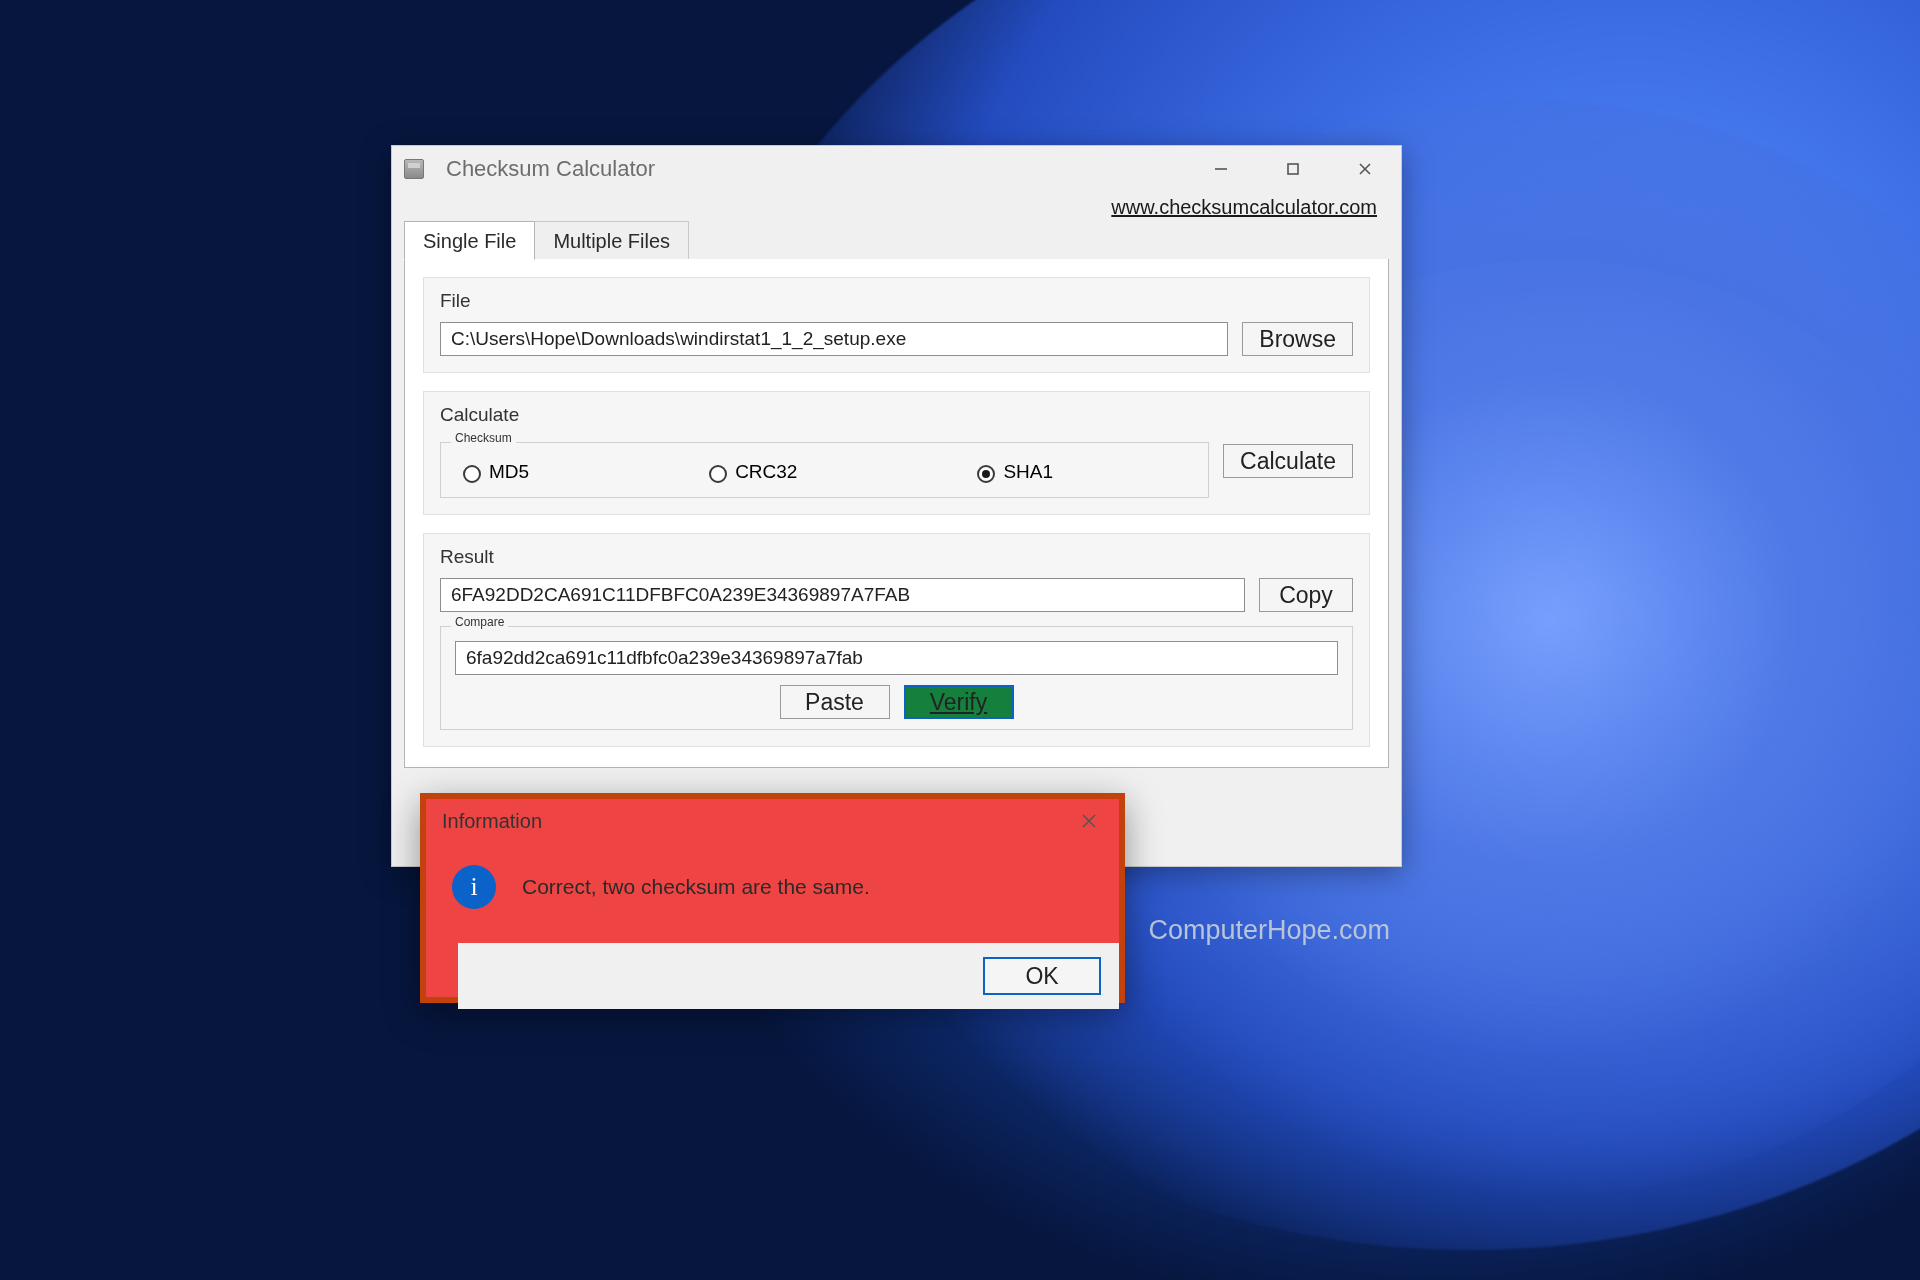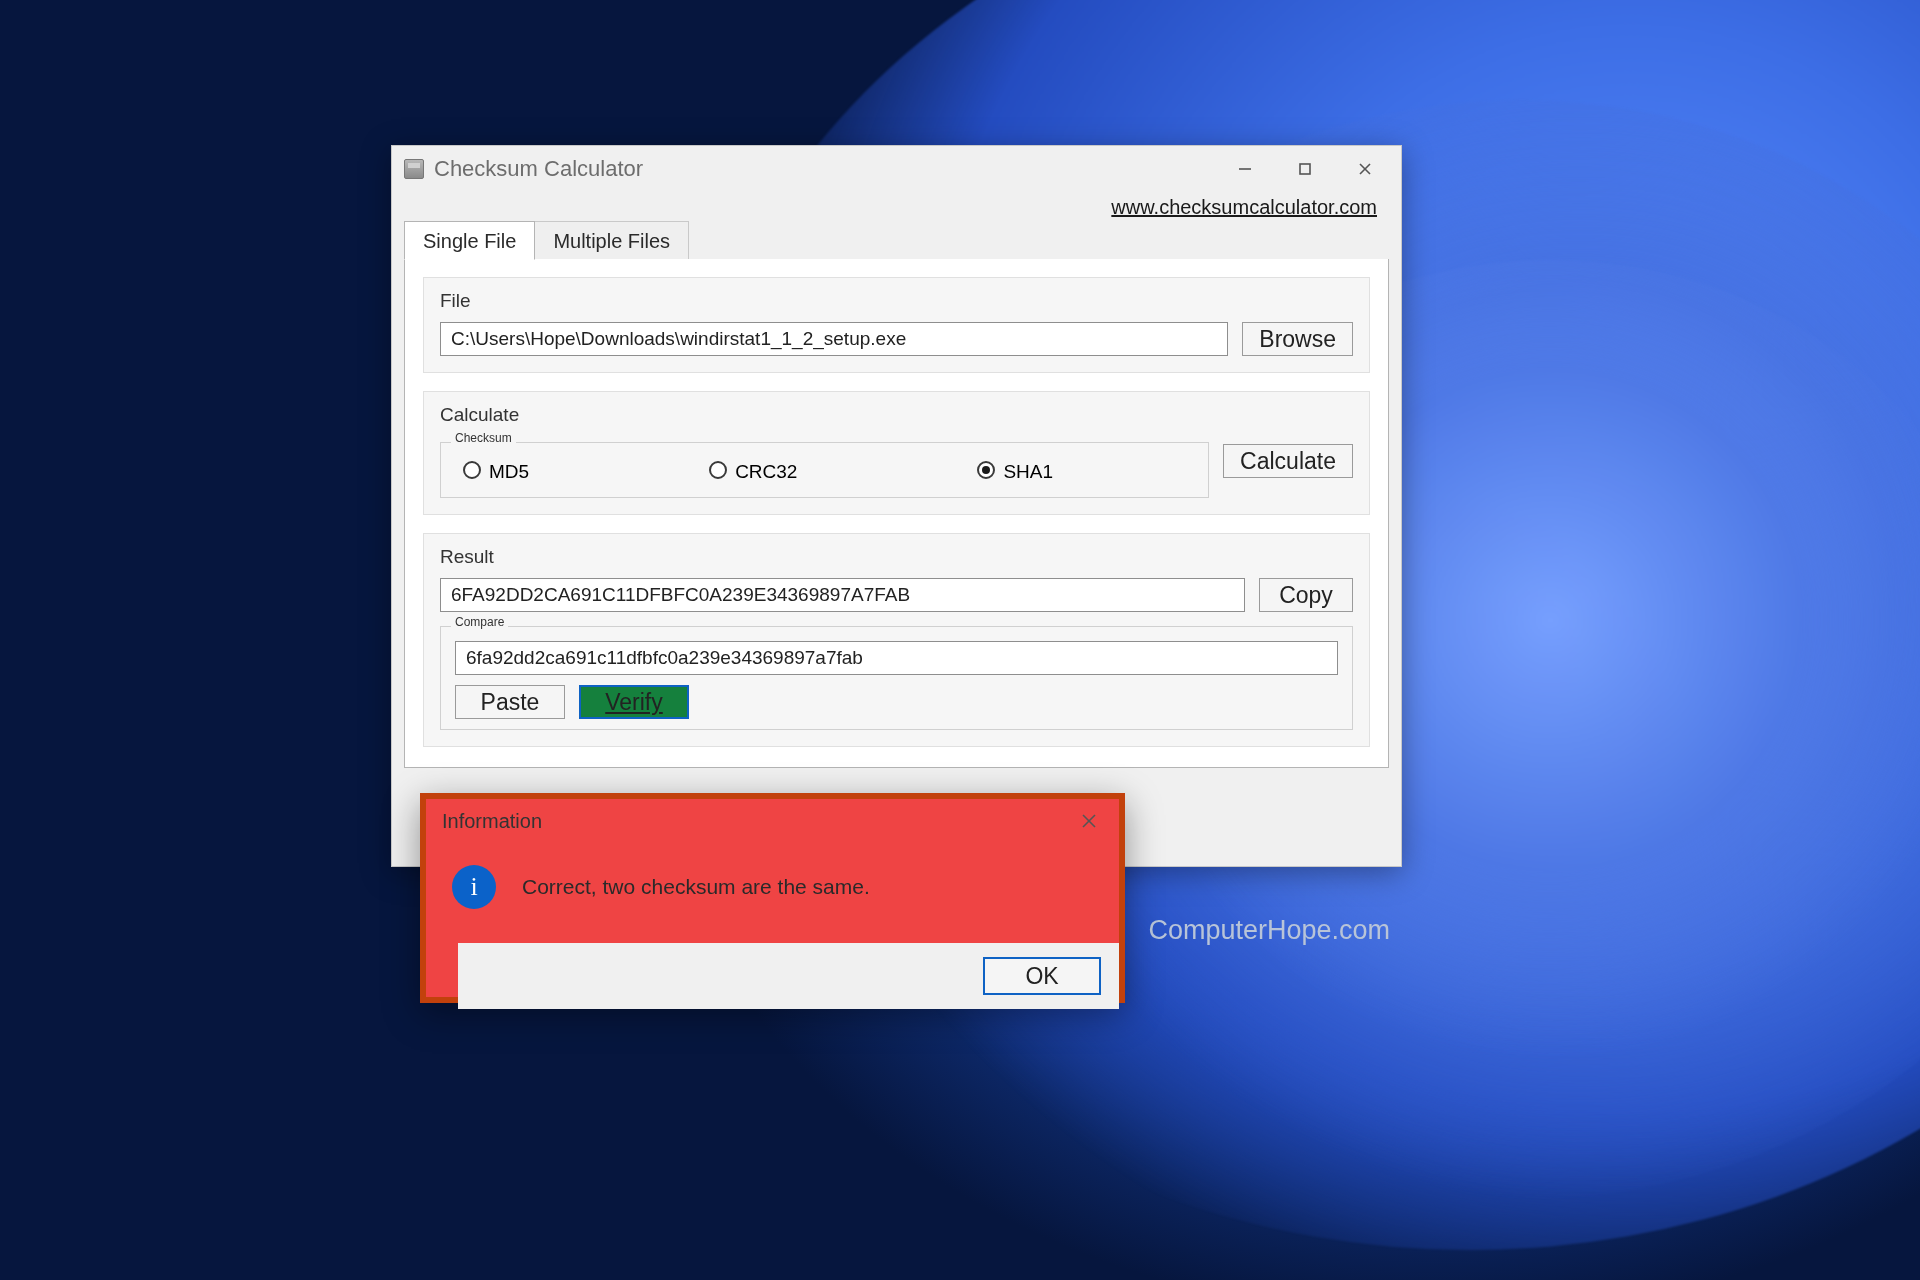--- a/index.html
+++ b/index.html
@@ -17,21 +17,21 @@
   background: radial-gradient(circle at 55% 45%, #6a98ff 0%, #4570e0 35%, transparent 68%); opacity:.9; }
 .swirl.s3 { width:900px; height:800px; right:-80px; top:260px;
   background: radial-gradient(circle at 50% 45%, #7aa2ff 0%, #4f79e6 40%, transparent 70%); opacity:.85; }
 .attribution { position:absolute; right:530px; top:915px; color:#b8c4d8; font-size:27px; }
 
 
 .window {
   position:absolute; left:391px; top:145px; width:1011px; height:722px;
   background:#f0f0f0; border:1px solid #c8c8c8; box-shadow:0 6px 28px rgba(0,0,0,.35);
 }
-.titlebar { height:46px; display:flex; align-items:center; padding:0 6px 0 12px; background:#f0f0f0; }
+.titlebar { height:46px; display:flex; align-items:center; padding:0 6px 0 12px; background:#f0f0f0;gap:12px; }
 .title-icon { width:20px; height:20px; margin-right:10px;
   background:linear-gradient(#b8b8b8,#8a8a8a); border:1px solid #777; border-radius:2px; position:relative; }
 .title-icon::after { content:""; position:absolute; left:3px; right:3px; top:3px; height:5px; background:#d0d0d0; }
 .title-text { color:#6d6d6d; font-size:22px; flex:0 0 auto; }
 .titlebar .spacer { flex:1; }
 .winbtn { width:60px; height:40px; display:flex; align-items:center; justify-content:center; color:#606060; font-size:18px; cursor:pointer; }
 
 .link-row { text-align:right; padding:4px 24px 0 0; font-size:20px; }
 .link-row a { color:#1a1a1a; text-decoration:underline; }
 
@@ -51,28 +51,28 @@
 }
 input[type=text].flex { flex:1; }
 .btn {
   min-width:94px; height:34px; padding:0 16px; font-size:23px; background:#f5f5f5; border:1px solid #9a9a9a; cursor:pointer; color:#222;
 }
 
 .sub-group { border:1px solid #d0d0d0; padding:14px 14px 10px; margin-top:6px; position:relative; }
 .sub-group > .legend { position:absolute; top:-12px; left:10px; padding:0 4px; font-size:12px; color:#333; background:#f6f6f6; }
 
 .radio-row { display:flex; gap:180px; padding:4px 8px; align-items:center; }
-.radio-item { display:flex; align-items:flex-start; gap:8px; cursor:pointer; font-size:19px; }
+.radio-item { display:flex; align-items:flex-end; gap:8px; cursor:pointer; font-size:19px; }
 .radio { width:18px; height:18px; border:2px solid #3a3a3a; border-radius:50%; display:inline-flex; align-items:center; justify-content:center; background:#fff; }
 .radio.checked::after { content:""; width:8px; height:8px; background:#1a1a1a; border-radius:50%; }
 
 .calc-row { display:flex; align-items:flex-start; gap:14px; }
 .calc-row .sub-group { flex:1; }
 
-.compare-actions { display:flex; gap:14px; justify-content:flex-start; margin-top:10px; }
+.compare-actions { display:flex; gap:14px; justify-content:center; margin-top:10px; }
 .compare-actions .btn { min-width:110px; }
 .compare-actions .btn.verify { border:2px solid #0e62c4; background:#15803d;text-decoration:underline; }
 
 
 .dialog {
   position:absolute; left:420px; top:793px; width:705px; height:210px; background:#ef4444; border:6px solid #c2410c;
   box-shadow:0 10px 34px rgba(0,0,0,.4);
 }
 .dlg-title { display:flex; align-items:center; height:44px; padding:0 10px 0 16px; font-size:20px; color:#333; }
 .dlg-title .spacer { flex:1; }

